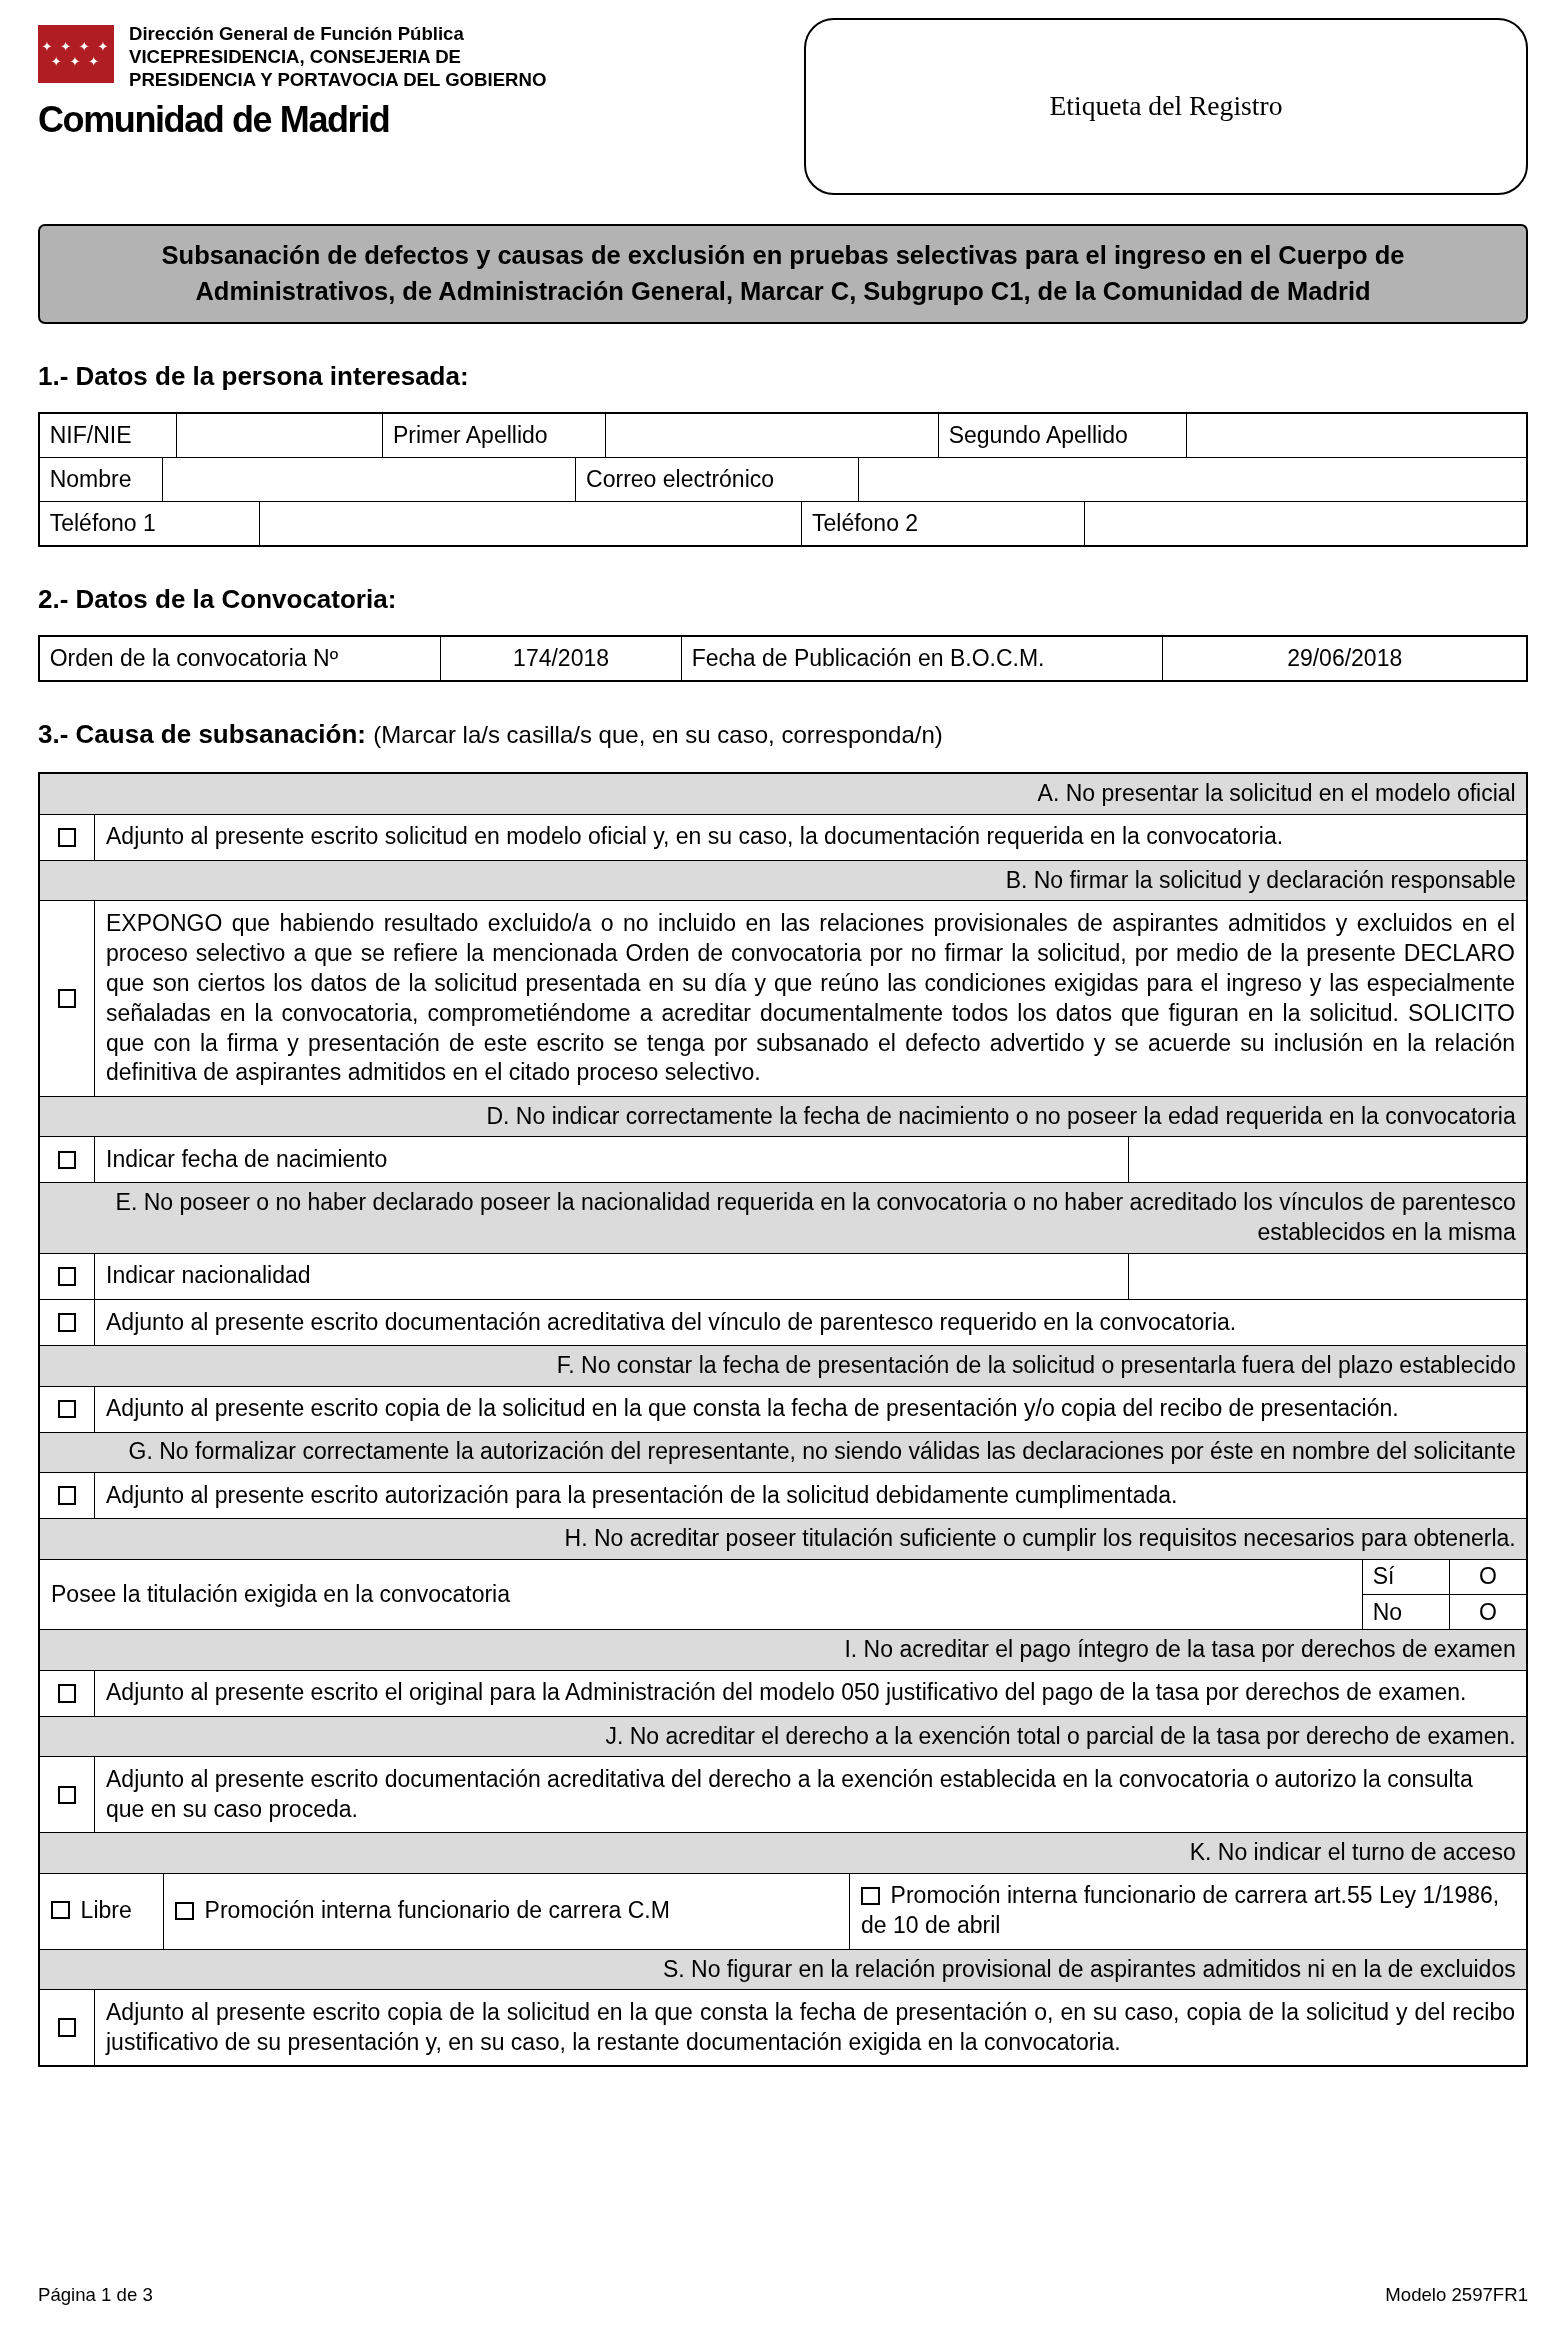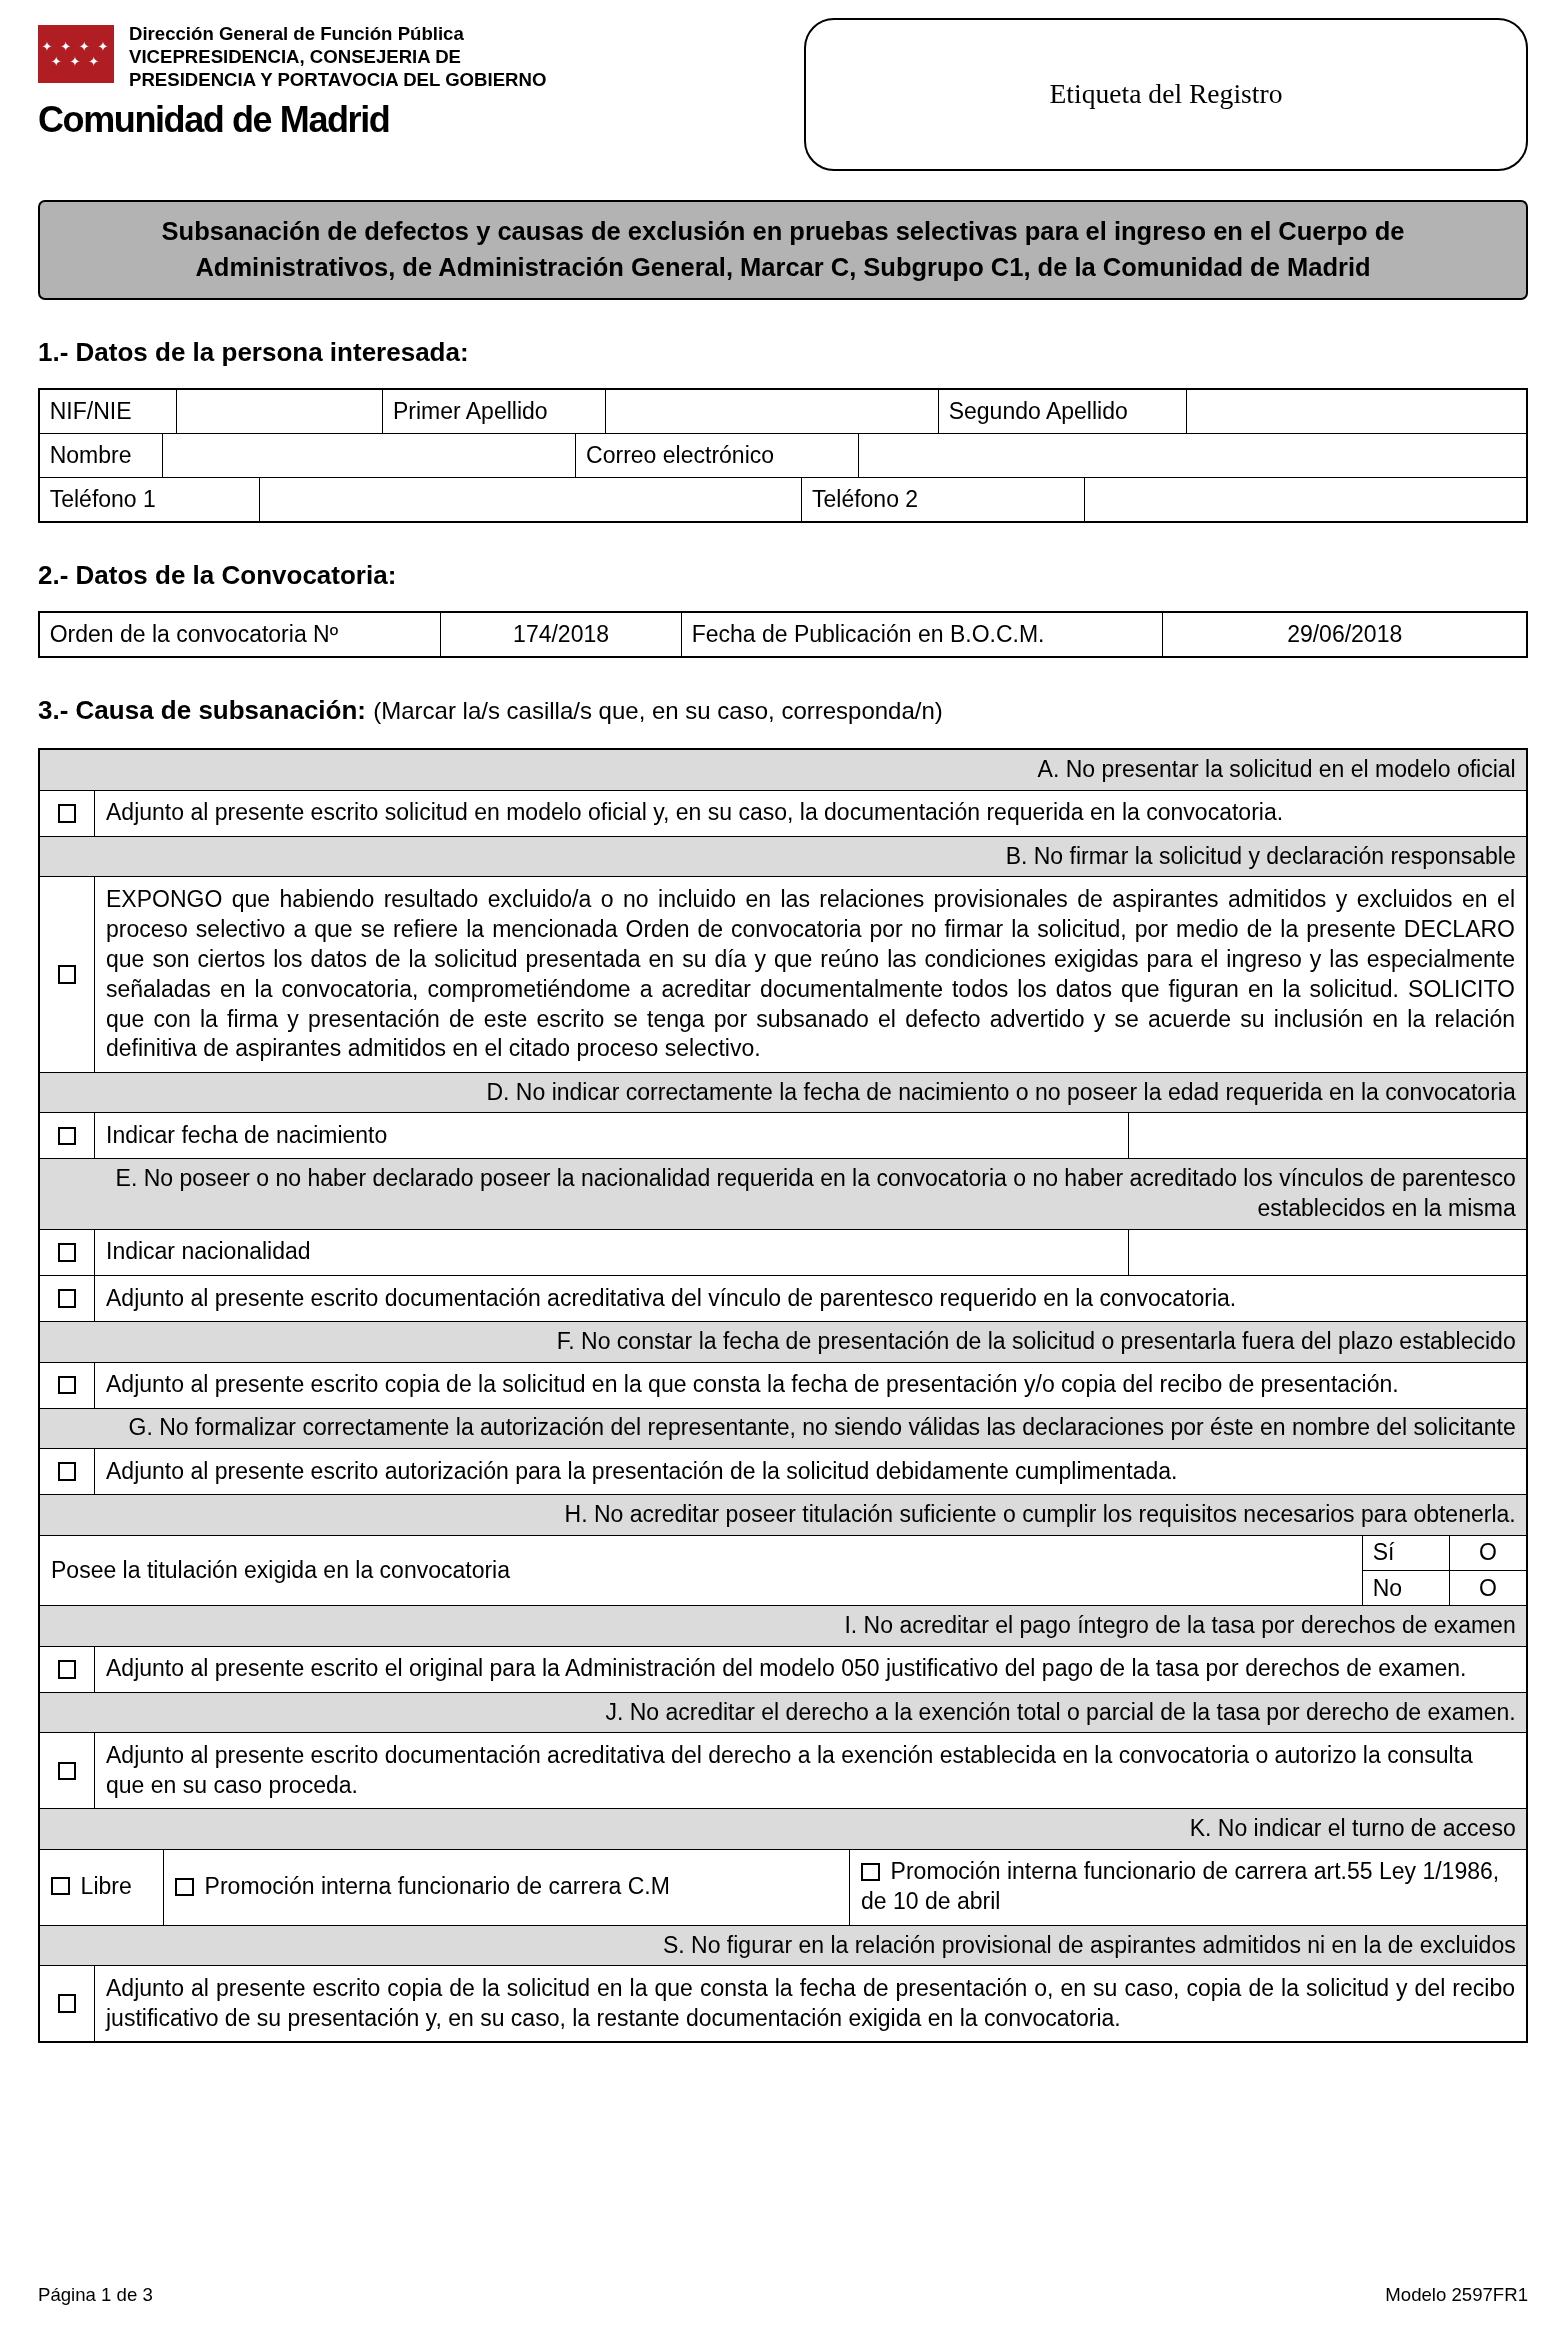--- a/index.html
+++ b/index.html
@@ -20,21 +20,21 @@
   .flag {
     width:76px; height:58px; margin-top:2.8px;
     background:var(--flag-red, #b01e23);
     display:flex; flex-direction:column; justify-content:center; align-items:center;
     color:#fff;
   }
   .flag .srow { font-size:13px; line-height:15px; letter-spacing:2.1px; white-space:nowrap; }
   .org { font-size:18.6px; font-weight:bold; line-height:1.22; padding-top:1.4px; }
   .brand { font-size:36px; font-weight:bold; letter-spacing:-1.4px; margin-top:5.5px; }
   .registry {
-    width:724px; height:153px; flex:0 0 auto;
+    width:724px; height:177px; flex:0 0 auto;
     border:2.8px solid #000; border-radius:30px;
     display:flex; align-items:center; justify-content:center;
     font-family:"Liberation Serif", serif; font-size:27.6px;
     background:#fff;
   }
 
   
   .title-box {
     margin-top:29px;
     background:var(--title-bg, #b3b3b3);

